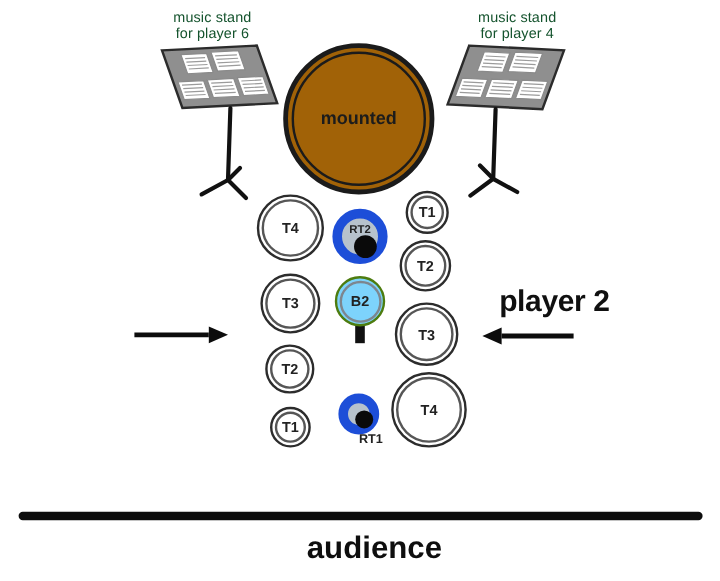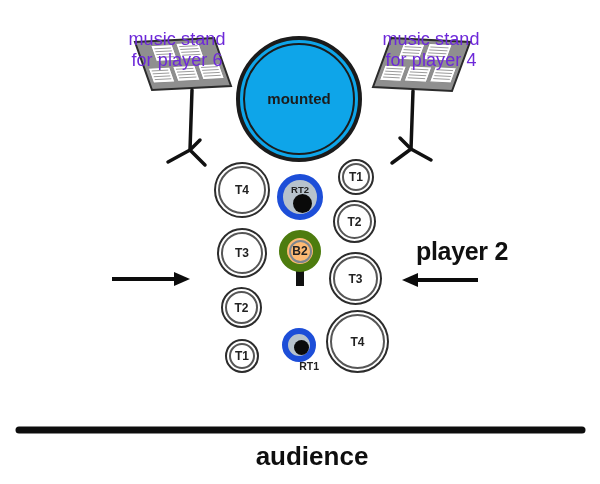--- a/index.html
+++ b/index.html
@@ -4,31 +4,31 @@
 <style>
   html,body{margin:0;padding:0;background:#fff;}
   .canvas{
     position:relative;width:600px;height:484px;background:#ffffff;overflow:hidden;
     font-family:"Liberation Sans","DejaVu Sans",sans-serif;color:#151515;
   }
   .layer{position:absolute;left:0;top:0;z-index:1;}
   
   .stand-label{
     position:absolute;z-index:2;width:130px;text-align:center;
-    font-size:18px;line-height:1.18;font-weight:500;color:#6d28d9;letter-spacing:.1px;margin-top:22px;
+    font-size:12px;line-height:1.18;font-weight:500;color:#14532d;letter-spacing:.1px;
   }
   
   .circle{position:absolute;z-index:2;border-radius:50%;box-sizing:border-box;
     display:flex;align-items:center;justify-content:center;}
   .drum{background:#ffffff;border:2px solid #2c2c2c;}
   .drum::after{content:"";position:absolute;inset:2px;border-radius:50%;border:2px solid #565656;}
-  .graydrum{background:#b7c2cc;border:6px solid #1d4ed8;}
-  .bongo{background:#fdba74;border:8px solid #4d7c0f;}
+  .graydrum{background:#b7c2cc;border:8px solid #1d4ed8;}
+  .bongo{background:#7dd3fc;border:2px solid #4d7c0f;}
   .bongo::after{content:"";position:absolute;inset:1.5px;border-radius:50%;border:2px solid #7d868f;}
-  .kick{background:#0ea5e9;border:4px solid #1b1b1b;z-index:2;}
+  .kick{background:#a16207;border:4px solid #1b1b1b;z-index:2;}
   .kick::after{content:"";position:absolute;inset:3px;border-radius:50%;border:2.5px solid #1b1b1b;}
   .kick-text{position:relative;z-index:3;text-align:center;font-size:15px;font-weight:600;
     line-height:1.3;color:#1c1c1c;}
   .circle-label{position:relative;z-index:3;font-size:12px;font-weight:700;color:#222;}
   .rt-top-label{position:absolute;z-index:3;top:4px;left:0;right:0;text-align:center;
     font-size:9.5px;font-weight:700;color:#222;}
   .dot{position:absolute;border-radius:50%;background:#0a0a0a;z-index:3;}
   .below-label{position:absolute;z-index:2;text-align:right;font-size:10.5px;font-weight:700;color:#222;}
   .player-label{position:absolute;z-index:2;width:130px;text-align:center;
     font-size:25px;font-weight:600;color:#101010;letter-spacing:-.3px;}

